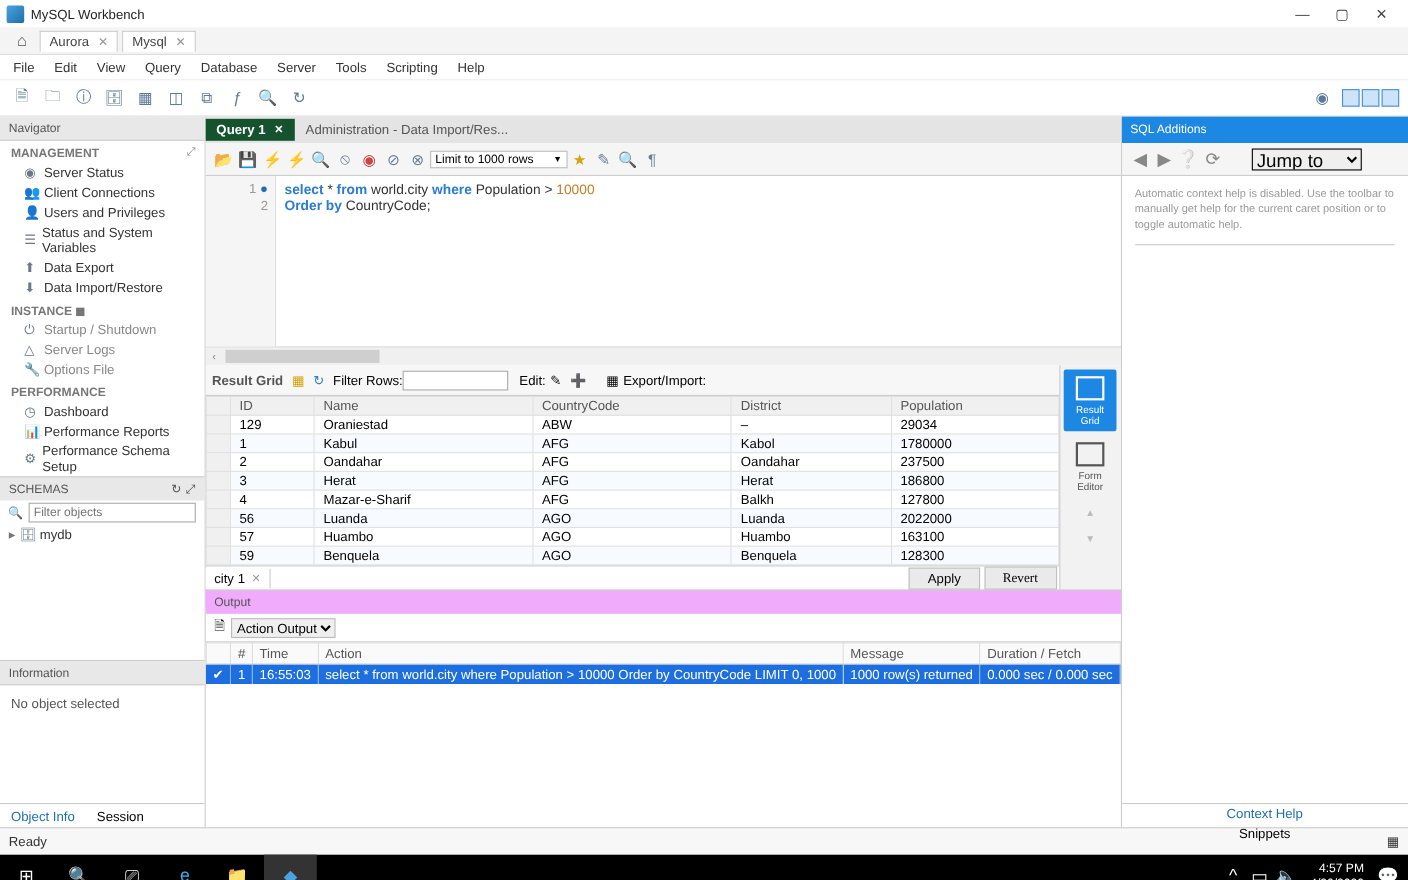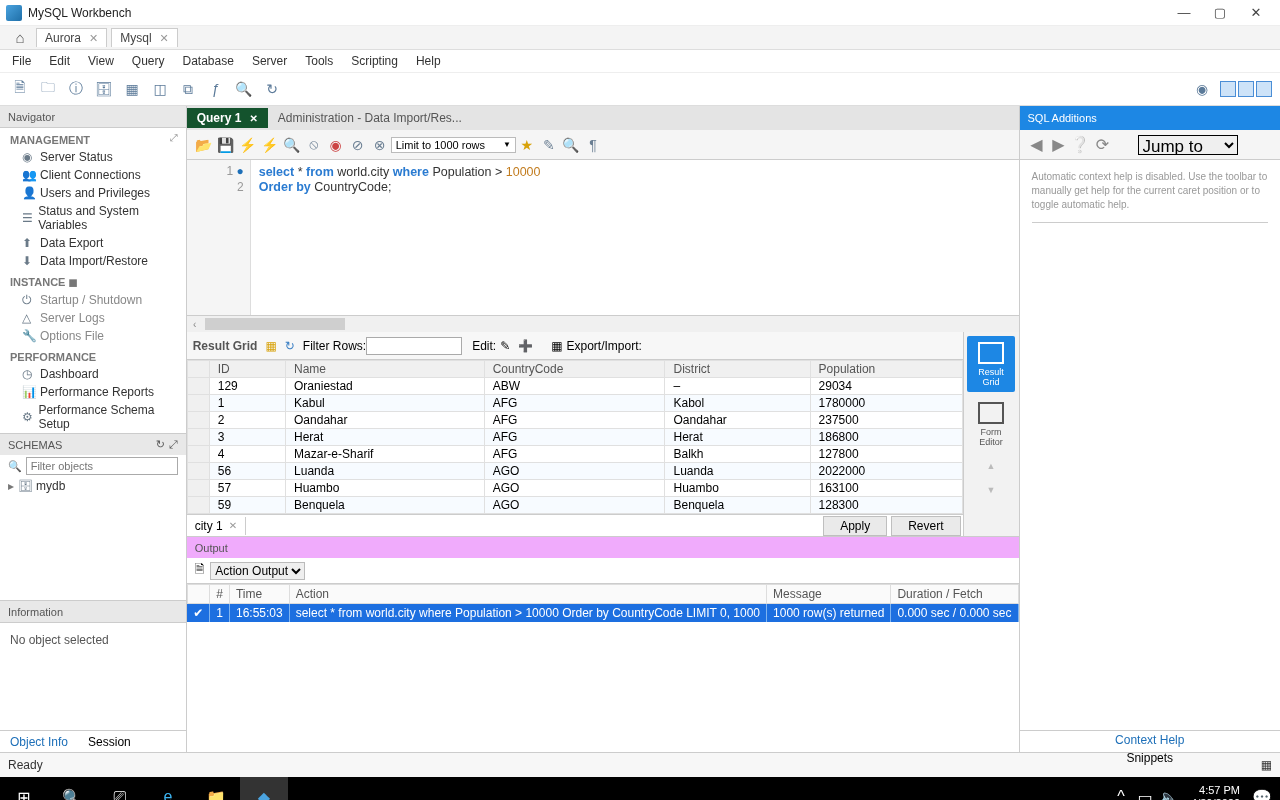--- a/index.html
+++ b/index.html
@@ -58,21 +58,21 @@
 .results-toolbar .sep { width: 10px; }
 .grid { flex: 1; overflow: hidden; font-size: 12px; }
 .grid table { border-collapse: collapse; width: 100%; }
 .grid th, .grid td { border: 1px solid #e0e0e0; padding: 1px 8px; text-align: left; height: 17px; white-space: nowrap; }
 .grid th { background: #f0f0f0; font-weight: normal; color: #555; }
 .grid tr:nth-child(even) td { background: #f7fbff; }
 .bottom-tabs { height: 22px; display: flex; align-items: center; border-top: 1px solid #ccc; font-size: 12px; }
 .bottom-tabs .bt { padding: 2px 8px; background: #fff; border-right: 1px solid #ccc; display: flex; align-items: center; }
 .bottom-tabs .bt .x { margin-left: 6px; color: #999; font-size: 10px; }
 .bottom-tabs .apply, .bottom-tabs .revert { margin-left: auto; background: #eaeaea; border: 1px solid #bfbfbf; padding: 2px 16px; font-size: 12px; cursor: pointer; }
-.bottom-tabs .revert { margin-left: 4px; margin-right: 2px; }
+.bottom-tabs .revert { margin-left: 4px; margin-right: 2px; font-family: Liberation Serif, serif; }
 .results-right { width: 56px; background: #f2f2f2; border-left: 1px solid #ccc; display: flex; flex-direction: column; align-items: center; }
 .rr-btn { width: 48px; height: 56px; margin-top: 4px; display: flex; flex-direction: column; align-items: center; justify-content: center; font-size: 9px; color: #555; cursor: pointer; }
 .rr-btn.active { background: #1d87e4; color: #fff; border-radius: 2px; }
 .rr-btn .box { width: 26px; height: 22px; border: 2px solid currentColor; margin-bottom: 3px; }
 .output-head { height: 22px; background: #f0abfc; border-top: 1px solid #ccc; display: flex; align-items: center; padding: 0 8px; font-size: 11px; color: #555; }
 .output-sel { height: 26px; display: flex; align-items: center; padding: 0 8px; font-size: 12px; border-bottom: 1px solid #ccc; }
 .output-sel select { border: 1px solid #bbb; font-size: 12px; margin-left: 6px; }
 .output-grid { font-size: 12px; }
 .output-grid table { border-collapse: collapse; width: 100%; }
 .output-grid th { text-align: left; font-weight: normal; color: #555; border: 1px solid #ddd; padding: 2px 6px; background: #fafafa; height: 18px; }

